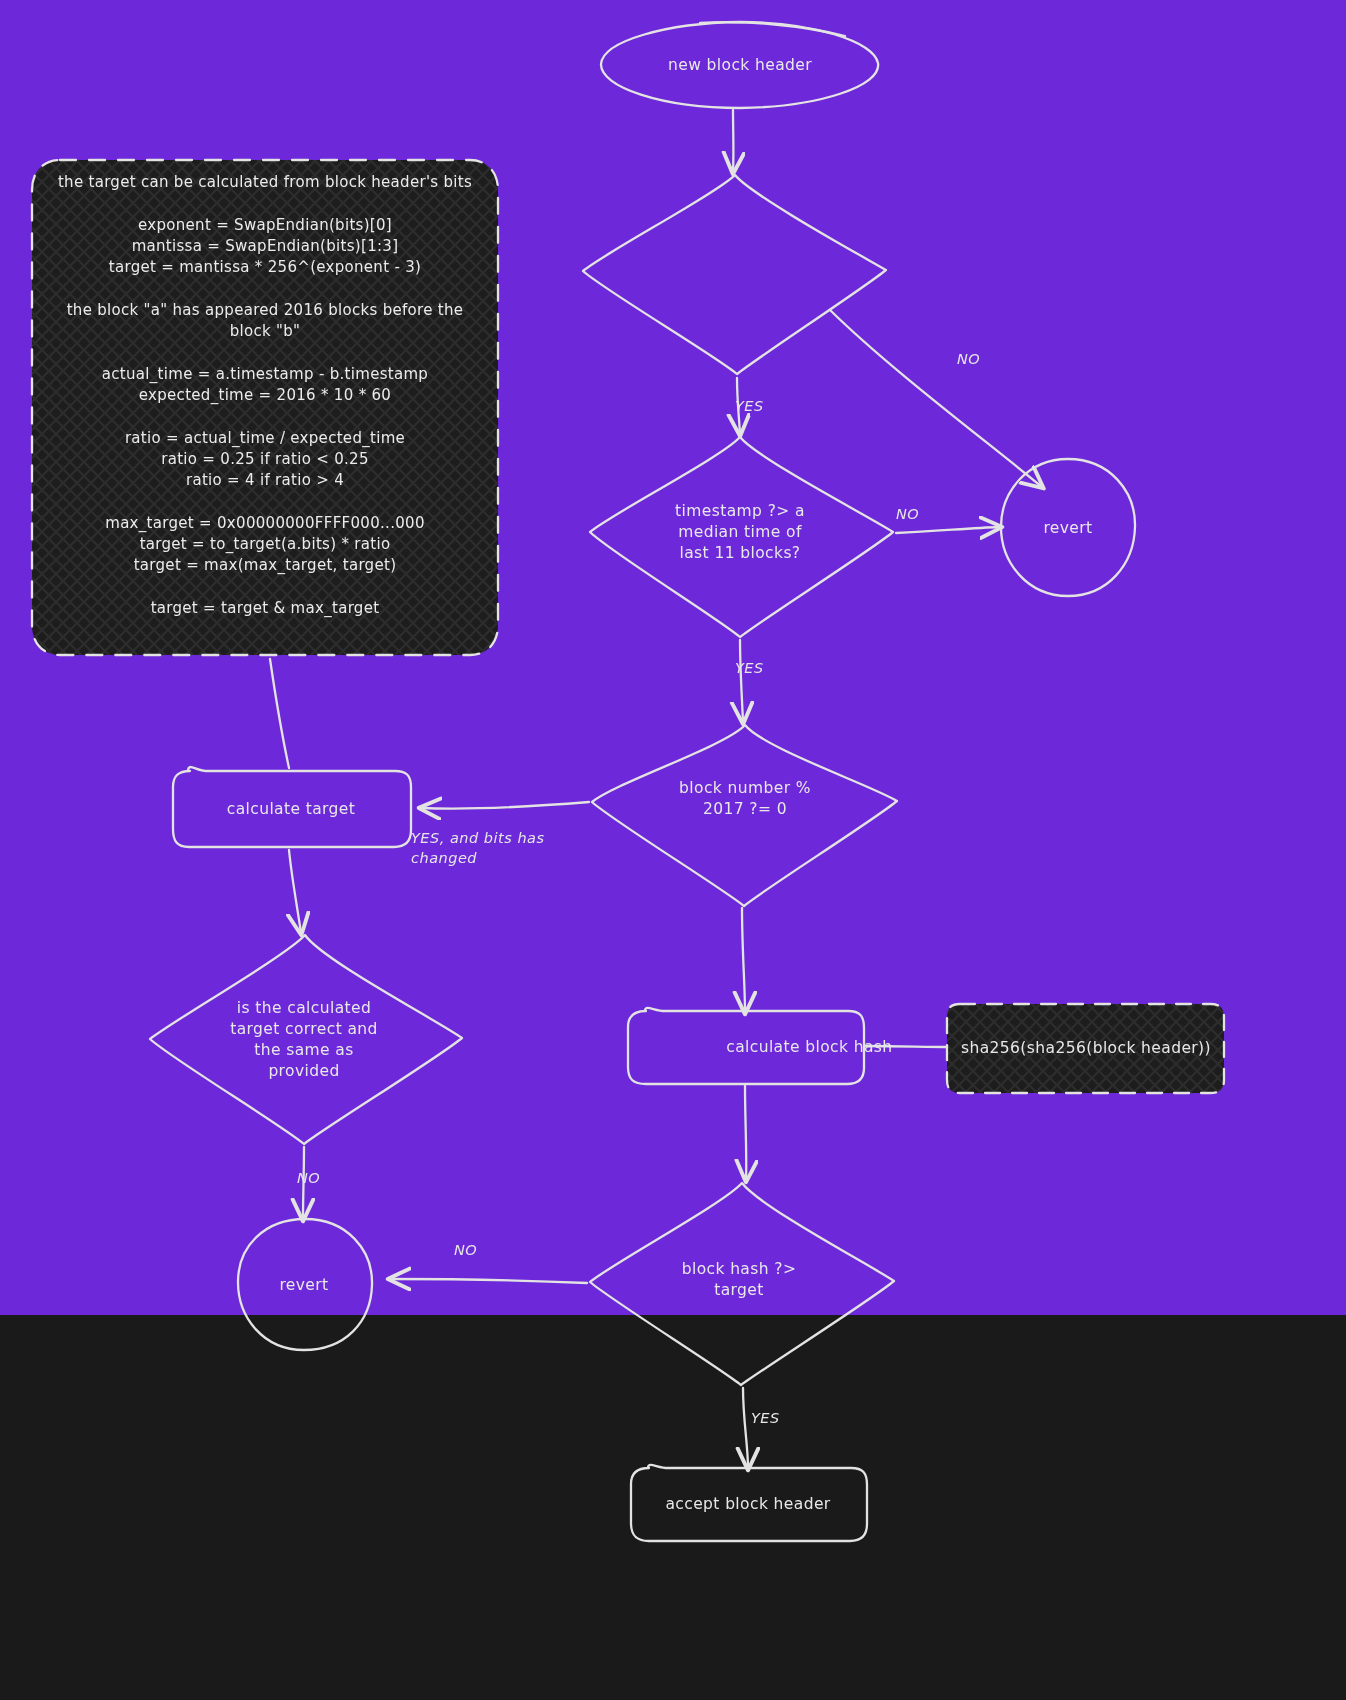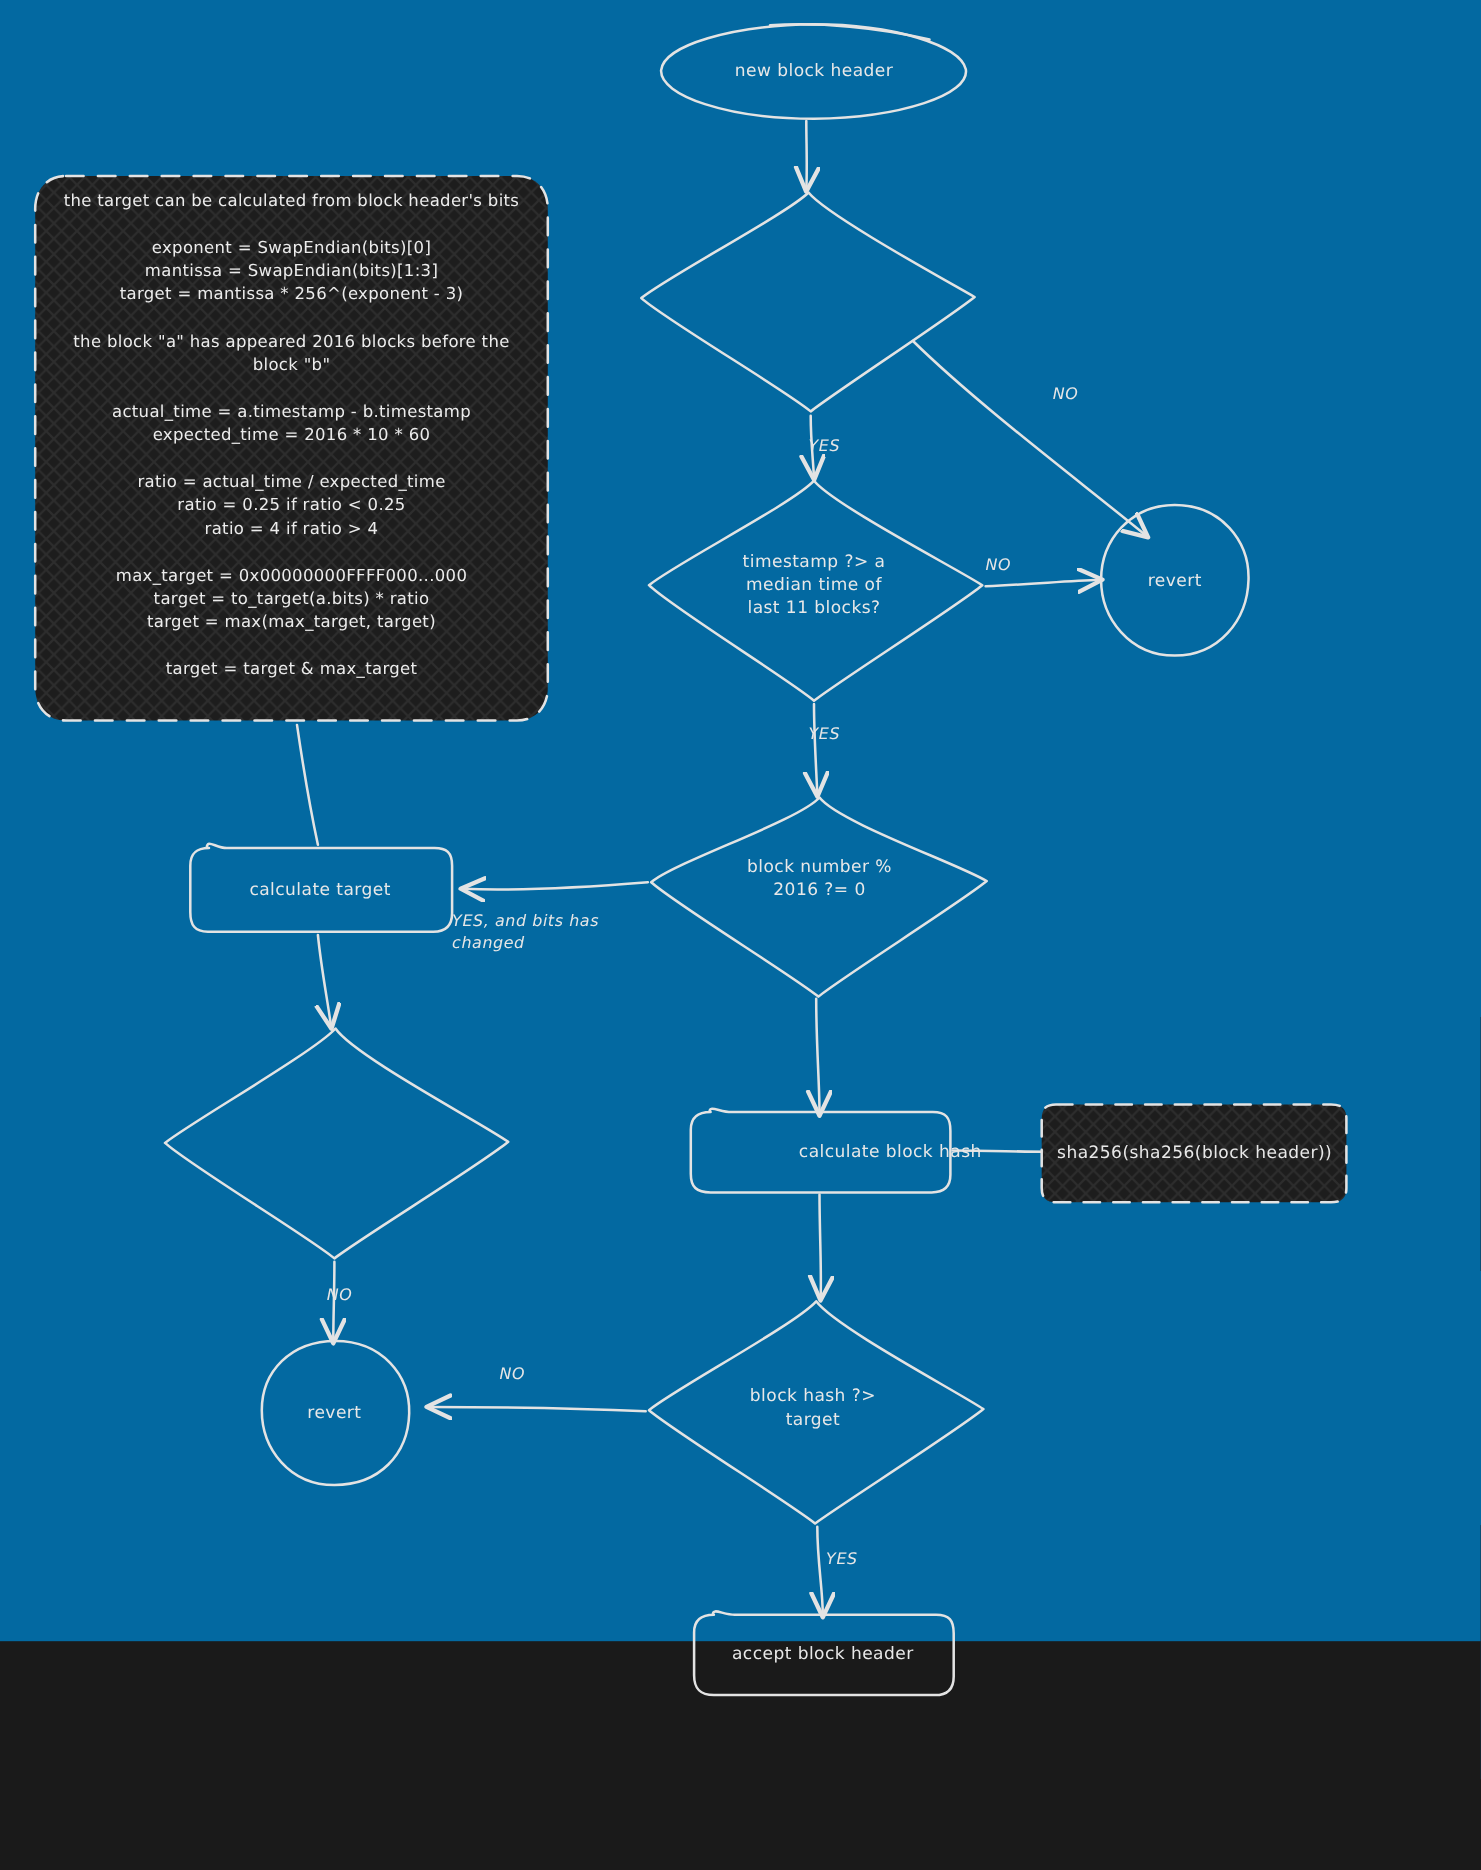--- a/index.html
+++ b/index.html
@@ -1,18 +1,18 @@
 <!DOCTYPE html>
 <html><head>
 <meta charset="utf-8">
 <style>
   html,body{margin:0;padding:0;background:#1a1a1a;}
   body{width:1346px;height:1700px;overflow:hidden;
        font-family:"DejaVu Sans","Liberation Sans",sans-serif;}
-  #stage{position:relative;width:1346px;height:1492px;background:#0369a1;}
+  #stage{position:relative;width:1346px;height:1315px;background:#6d28d9;}
   svg#canvas{position:absolute;left:0;top:0;width:1346px;height:1700px;}
   .nodeText{
     position:absolute;color:#e8e8e8;text-align:center;
     font-family:"DejaVu Sans","Liberation Sans",sans-serif;
     font-size:15.5px;line-height:21px;letter-spacing:.4px;
     white-space:pre-line;pointer-events:none;
   }
   .edgeLabel{
     position:absolute;color:#e6e6e6;
     font-family:"DejaVu Sans","Liberation Sans",sans-serif;
@@ -178,24 +178,28 @@
 <div class="nodeText ctr" style="left:740px;top:65px;width:220px;">new block header</div>
 
 
 <div class="nodeText ctr" style="left:740px;top:532px;width:230px;">timestamp ?&gt; a
 median time of
 last 11 blocks?</div>
 
 <div class="nodeText ctr" style="left:1068px;top:528px;width:140px;">revert</div>
 
 <div class="nodeText ctr" style="left:745px;top:799px;width:230px;">block number %
-2016 ?= 0</div>
+2017 ?= 0</div>
 
 <div class="nodeText ctr" style="left:291px;top:809px;width:225px;">calculate target</div>
 
+<div class="nodeText ctr" style="left:304px;top:1040px;width:250px;">is the calculated
+target correct and
+the same as
+provided</div>
 
 <div class="nodeText ctr" style="left:780px;top:1047px;width:225px;text-align:right;">calculate block hash</div>
 
 <div class="nodeText ctr" style="left:304px;top:1285px;width:140px;">revert</div>
 
 <div class="nodeText ctr" style="left:739px;top:1280px;width:230px;">block hash ?&gt;
 target</div>
 
 <div class="nodeText ctr" style="left:748px;top:1504px;width:225px;">accept block header</div>
 

